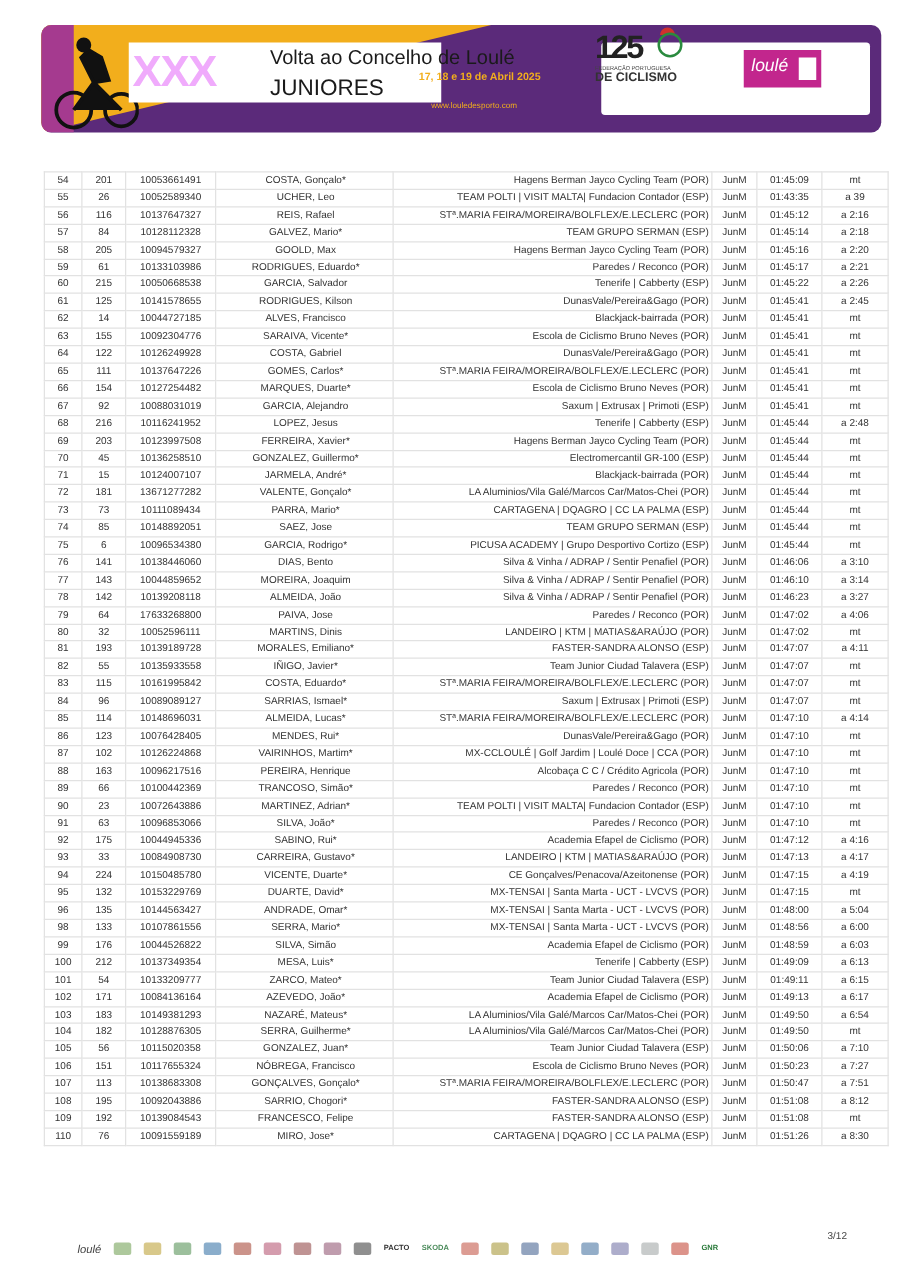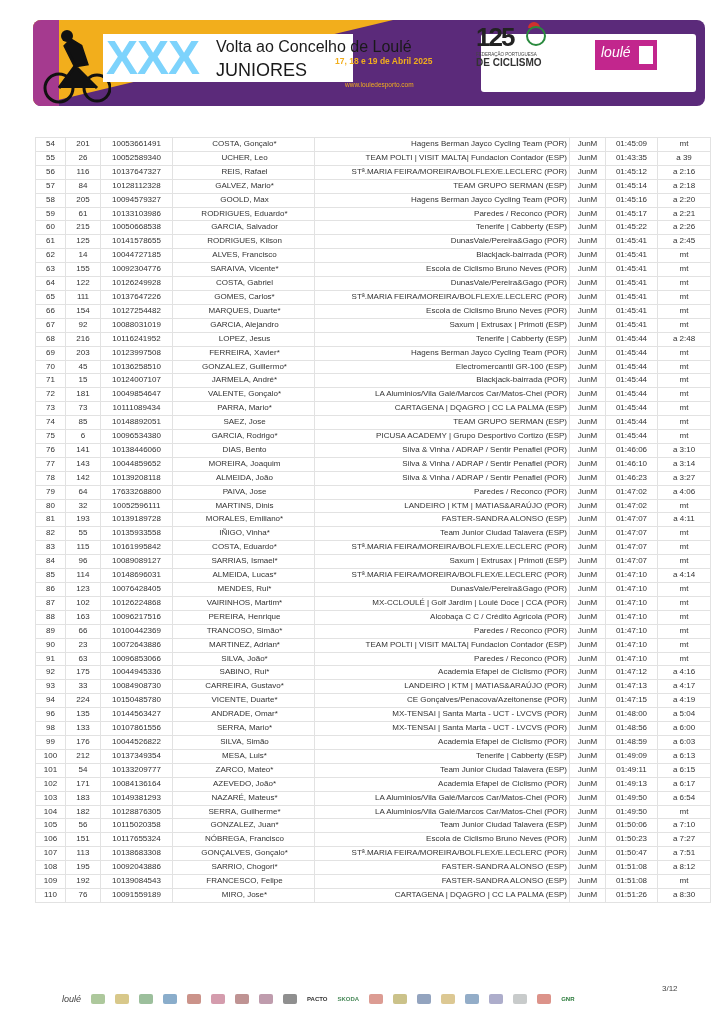--- a/index.html
+++ b/index.html
@@ -2,21 +2,21 @@
 <html><head>
 <meta charset="utf-8">
 <style>
   html, body { margin: 0; padding: 0; background: #ffffff; }
   body { width: 726px; height: 1024px; position: relative; overflow: hidden; font-family: "Liberation Sans", sans-serif; color: #222; }
   .banner { position: absolute; left: 33px; top: 20px; width: 672px; height: 86px; border-radius: 8px; background: #5b2a7a; overflow: hidden; }
   .banner .gold { position: absolute; left: 0; top: 0; width: 0; height: 0; border-top: 86px solid #f2ae1c; border-right: 360px solid transparent; }
   .banner .magenta-strip { position: absolute; left: 0; top: 0; width: 26px; height: 86px; background: #a53a8f; }
   .banner .cyclist { position: absolute; left: 8px; top: 6px; width: 70px; height: 80px; }
   .banner .title-box { position: absolute; left: 70px; top: 14px; width: 250px; height: 48px; background: #fff; }
-  .banner .xxx { position: absolute; left: 73px; top: 14px; font-family: "Liberation Sans", sans-serif; font-weight: bold; font-size: 48px; color: #7dd3fc; letter-spacing: -1px; line-height: 48px; }
+  .banner .xxx { position: absolute; left: 73px; top: 14px; font-family: "Liberation Sans", sans-serif; font-weight: bold; font-size: 35px; color: #f0abfc; letter-spacing: -1px; line-height: 48px; }
   .banner .t1 { position: absolute; left: 183px; top: 18px; font-size: 16px; color: #1a1a1a; white-space: nowrap; }
   .banner .t2 { position: absolute; left: 183px; top: 40px; font-size: 18px; color: #1a1a1a; white-space: nowrap; }
   .banner .dates { position: absolute; left: 302px; top: 36px; font-size: 8.5px; color: #f2ae1c; font-weight: bold; white-space: nowrap; }
   .banner .web { position: absolute; left: 312px; top: 61px; font-size: 6.5px; color: #f2ae1c; white-space: nowrap; }
   .banner .logos-box { position: absolute; left: 448px; top: 14px; width: 215px; height: 58px; background: #fff; border-radius: 3px; }
   .fpc { position: absolute; left: 476px; top: 22px; width: 90px; height: 50px; }
   .fpc .n125 { position: absolute; left: 0; top: 0; font-size: 26px; font-weight: bold; color: #222; letter-spacing: -2px; }
   .fpc .small { position: absolute; left: 0; top: 30px; font-size: 4.5px; color: #444; white-space: nowrap; }
   .fpc .dec { position: absolute; left: 0; top: 35px; font-size: 10px; font-weight: bold; color: #333; white-space: nowrap; }
   .fpc .circle { position: absolute; left: 50px; top: 4px; width: 16px; height: 16px; border-radius: 50%; border: 2px solid #2a8a3e; }
@@ -254,21 +254,21 @@
         <td class="uci">10124007107</td>
         <td class="name">JARMELA, André*</td>
         <td class="team">Blackjack-bairrada (POR)</td>
         <td class="cat">JunM</td>
         <td class="time">01:45:44</td>
         <td class="gap">mt</td>
       </tr>
       <tr>
         <td class="rank">72</td>
         <td class="bib">181</td>
-        <td class="uci">10049854647</td>
+        <td class="uci">13671277282</td>
         <td class="name">VALENTE, Gonçalo*</td>
         <td class="team">LA Aluminios/Vila Galé/Marcos Car/Matos-Chei (POR)</td>
         <td class="cat">JunM</td>
         <td class="time">01:45:44</td>
         <td class="gap">mt</td>
       </tr>
       <tr>
         <td class="rank">73</td>
         <td class="bib">73</td>
         <td class="uci">10111089434</td>
@@ -355,21 +355,21 @@
         <td class="name">MORALES, Emiliano*</td>
         <td class="team">FASTER-SANDRA ALONSO (ESP)</td>
         <td class="cat">JunM</td>
         <td class="time">01:47:07</td>
         <td class="gap">a 4:11</td>
       </tr>
       <tr>
         <td class="rank">82</td>
         <td class="bib">55</td>
         <td class="uci">10135933558</td>
-        <td class="name">IÑIGO, Vinha*</td>
+        <td class="name">IÑIGO, Javier*</td>
         <td class="team">Team Junior Ciudad Talavera (ESP)</td>
         <td class="cat">JunM</td>
         <td class="time">01:47:07</td>
         <td class="gap">mt</td>
       </tr>
       <tr>
         <td class="rank">83</td>
         <td class="bib">115</td>
         <td class="uci">10161995842</td>
         <td class="name">COSTA, Eduardo*</td>
@@ -480,20 +480,30 @@
       </tr>
       <tr>
         <td class="rank">94</td>
         <td class="bib">224</td>
         <td class="uci">10150485780</td>
         <td class="name">VICENTE, Duarte*</td>
         <td class="team">CE Gonçalves/Penacova/Azeitonense (POR)</td>
         <td class="cat">JunM</td>
         <td class="time">01:47:15</td>
         <td class="gap">a 4:19</td>
+      </tr>
+      <tr>
+        <td class="rank">95</td>
+        <td class="bib">132</td>
+        <td class="uci">10153229769</td>
+        <td class="name">DUARTE, David*</td>
+        <td class="team">MX-TENSAI | Santa Marta - UCT - LVCVS (POR)</td>
+        <td class="cat">JunM</td>
+        <td class="time">01:47:15</td>
+        <td class="gap">mt</td>
       </tr>
       <tr>
         <td class="rank">96</td>
         <td class="bib">135</td>
         <td class="uci">10144563427</td>
         <td class="name">ANDRADE, Omar*</td>
         <td class="team">MX-TENSAI | Santa Marta - UCT - LVCVS (POR)</td>
         <td class="cat">JunM</td>
         <td class="time">01:48:00</td>
         <td class="gap">a 5:04</td>

